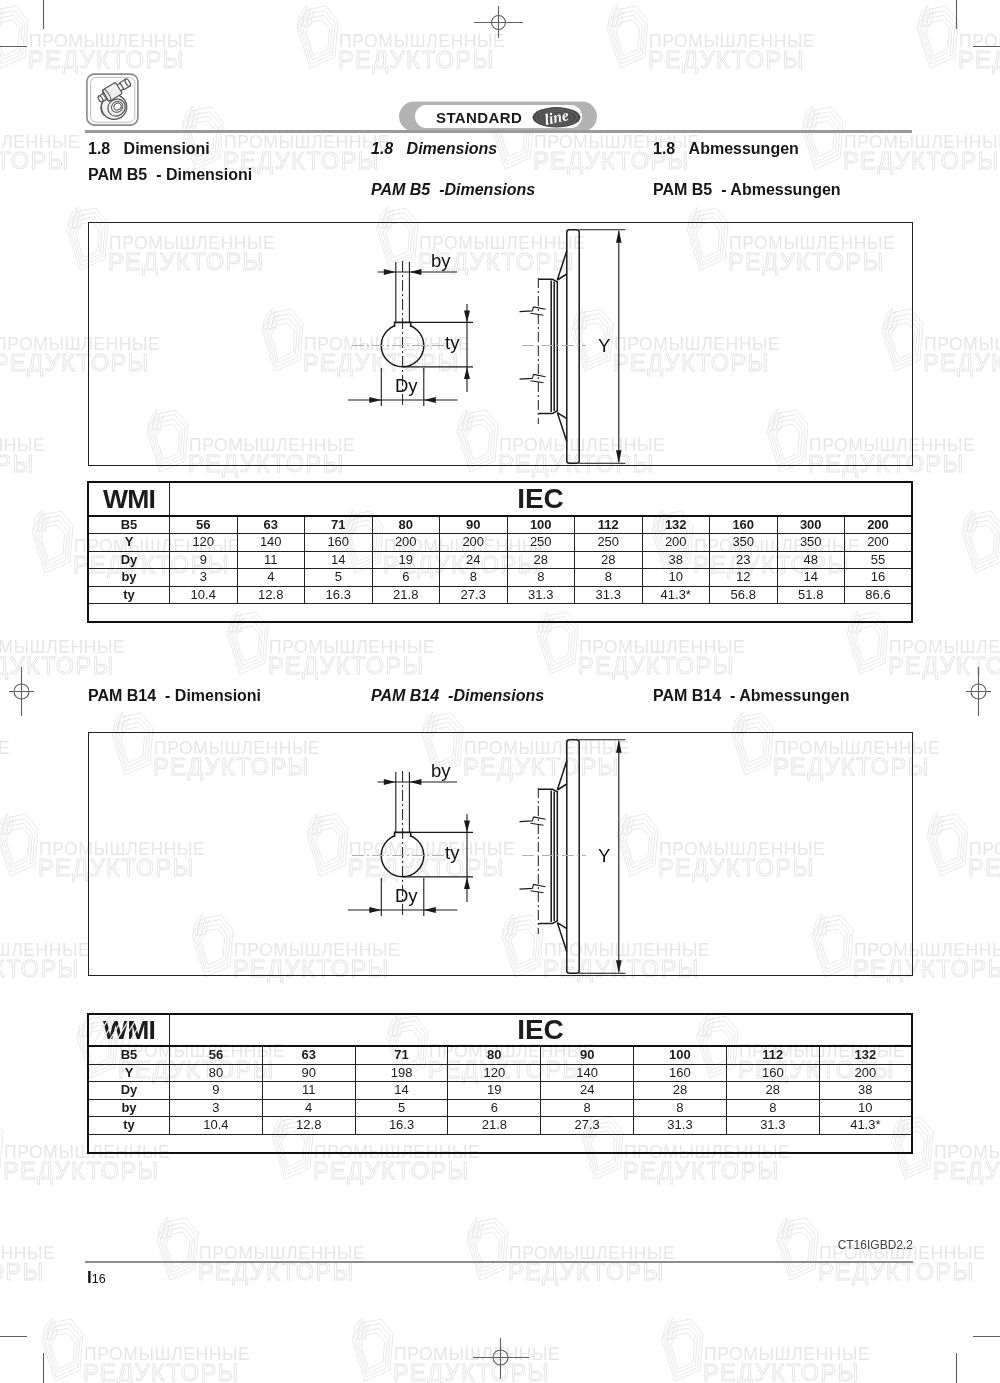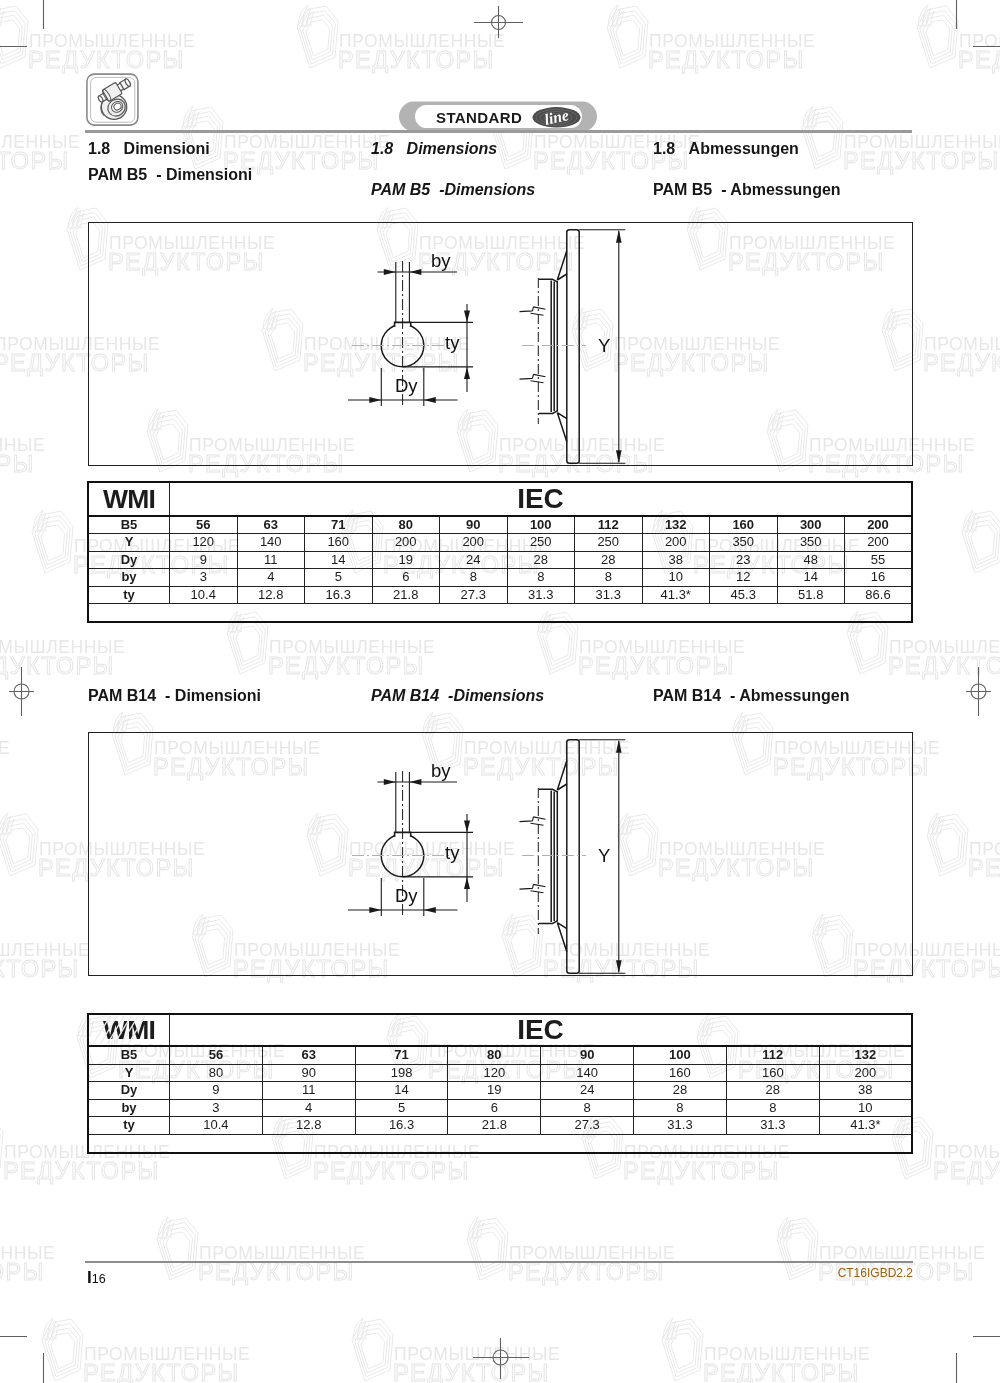--- a/index.html
+++ b/index.html
@@ -299,21 +299,21 @@
   <tr>
             <td style="font-weight:bold">ty</td>
             <td>10.4</td>
             <td>12.8</td>
             <td>16.3</td>
             <td>21.8</td>
             <td>27.3</td>
             <td>31.3</td>
             <td>31.3</td>
             <td>41.3*</td>
-            <td>45.3</td>
+            <td>56.8</td>
             <td>51.8</td>
             <td>86.6</td>
           </tr>
 
   <tr style="height:15px">
             <td colspan="12" style="border-left:none;border-right:none"></td>
           </tr>
 </tbody>
       </table>
 </div>
@@ -414,15 +414,15 @@
     <path d="M23,30 L43,-3"></path>
     <path d="M30,30 L50,-3"></path>
     <path d="M37,30 L57,-3"></path>
   </g>
 </svg>
 
 <div class="abs" style="left:85px;top:1261px;width:828px;height:2px;background:#8c8c8c"></div>
 
 <div class="abs" style="left:87px;top:1268px;font-size:12.5px;color:#111"><b style="font-size:17px">I</b>16</div>
 
-<div class="abs" style="left:813px;top:1266px;width:100px;text-align:right;font-size:12px;color:#a16207">CT16IGBD2.2</div>
+<div class="abs" style="left:813px;top:1238px;width:100px;text-align:right;font-size:12px;color:#404040">CT16IGBD2.2</div>
 
 </div>
 
 </body></html>

